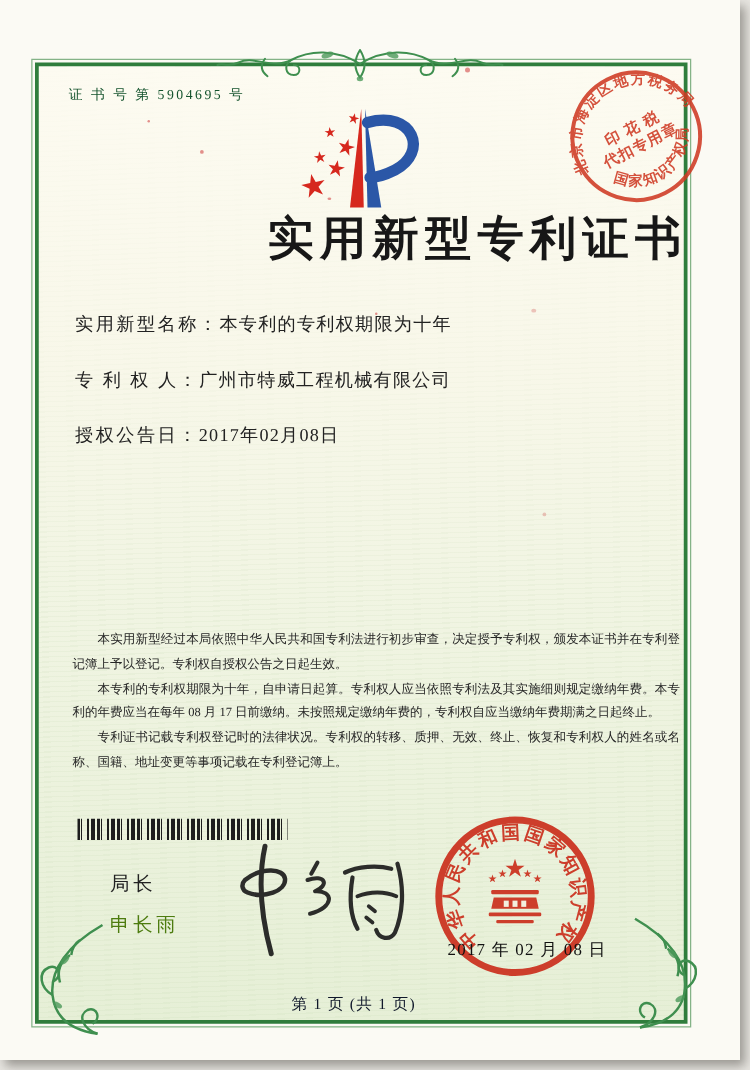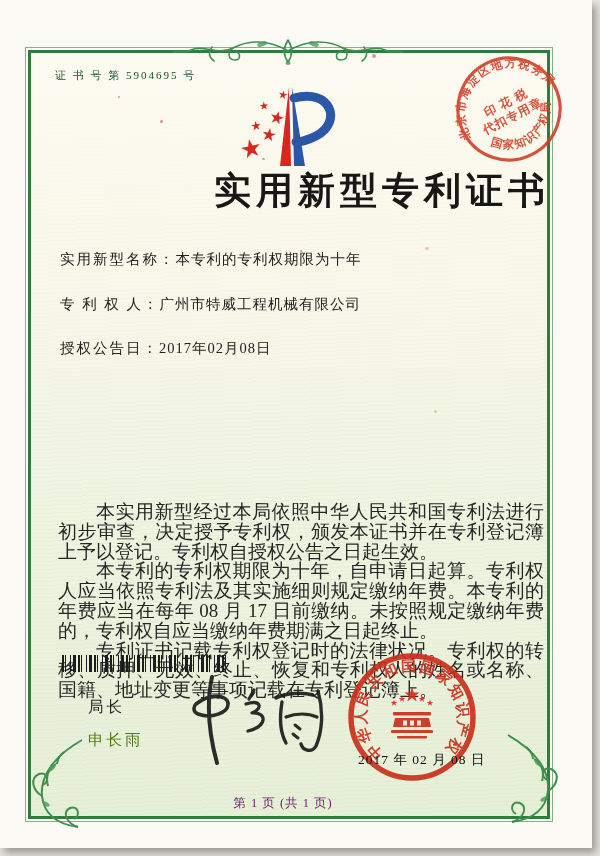--- a/index.html
+++ b/index.html
@@ -11,28 +11,28 @@
          background:
            linear-gradient(180deg,rgba(253,251,241,.96) 0%,rgba(248,247,232,.88) 30%,rgba(236,242,219,.72) 58%,rgba(224,236,206,.78) 100%),
            repeating-linear-gradient(178deg,rgba(134,176,116,.22) 0px,rgba(134,176,116,.22) 1px,rgba(255,255,255,0) 1px,rgba(255,255,255,0) 4px);}
   .abs{position:absolute;}
   .cert-no{left:55px;top:68px;font-size:11px;letter-spacing:2px;color:#14532d;}
   .title{left:28px;top:166px;width:522px;text-align:right;font-size:37px;font-weight:bold;
          letter-spacing:5px;color:#171717;}
   .fields{left:60px;top:250px;width:470px;}
   .field-row{height:44.5px;font-size:14.5px;color:#222;letter-spacing:1px;white-space:nowrap;}
   .field-row .lbl{letter-spacing:2px;}
-  .body-text{left:58px;top:502px;width:486px;font-size:19px;line-height:19.8px;color:#262626;
+  .body-text{left:58px;top:502px;width:486px;font-size:10px;line-height:19.8px;color:#262626;
              text-align:justify;}
   .body-text p{margin:0;text-indent:2em;}
   .barcode{left:62px;top:655px;width:168px;height:17px;
     background:repeating-linear-gradient(90deg,#1d1d1d 0 2px,transparent 2px 3px,#1d1d1d 3px 4px,transparent 4px 8px,#1d1d1d 8px 9px,transparent 9px 11px,#1d1d1d 11px 14px,transparent 14px 16px);}
   .director-label{left:88px;top:697px;font-size:15.5px;letter-spacing:3px;color:#222;}
   .director-name{left:88px;top:730px;font-size:15.5px;letter-spacing:3px;color:#4d7c0f;}
-  .footer{left:10px;top:795px;width:546px;text-align:center;font-size:12.5px;letter-spacing:1px;color:#701a75;}
+  .footer{left:10px;top:795px;width:546px;text-align:center;font-size:12.5px;letter-spacing:1px;color:#0f172a;}
   .date-stamp{left:358px;top:751px;font-size:13.5px;letter-spacing:1px;color:#101010;z-index:6;font-family:Liberation Serif, serif;}
   .seal-main{left:345px;top:650px;z-index:5;opacity:.92;}
   .seal-tax{left:452px;top:52px;transform:rotate(-27deg);z-index:5;opacity:.88;}
   .logo{left:233px;top:82px;}
   .sig{left:182px;top:668px;z-index:4;}
   .ornament-top{left:172px;top:35px;z-index:3;}
   .corner-bl{left:22px;top:738px;z-index:3;}
   .corner-br{left:504px;top:733px;z-index:3;transform:scaleX(-1);}
   .speck{position:absolute;border-radius:50%;background:rgba(205,55,55,.55);z-index:2;}
   text{font-family:"Liberation Serif","DejaVu Serif",serif;}

